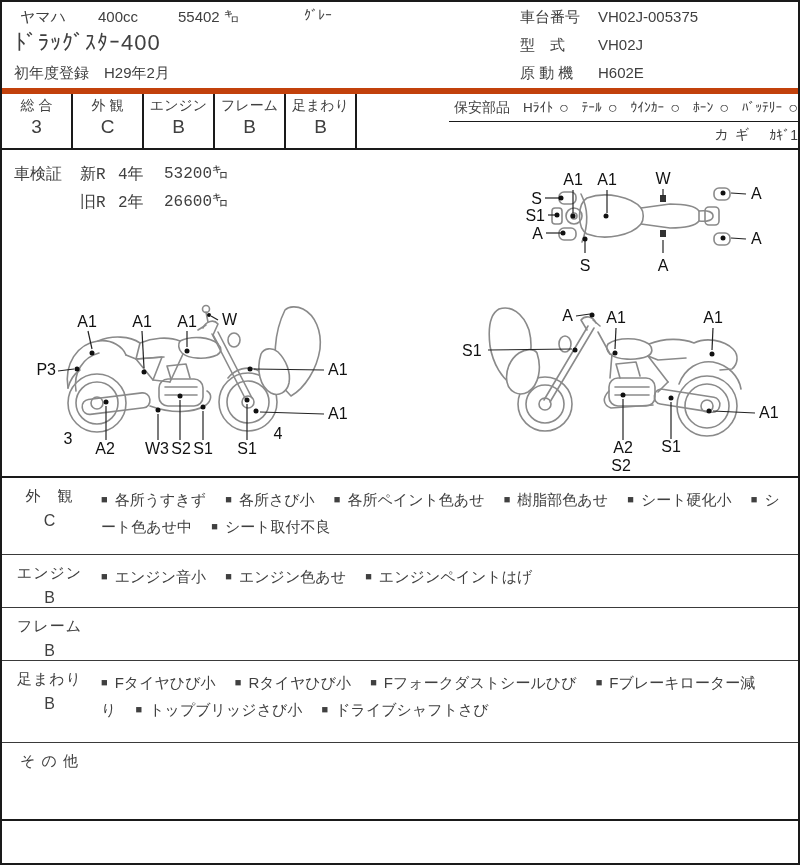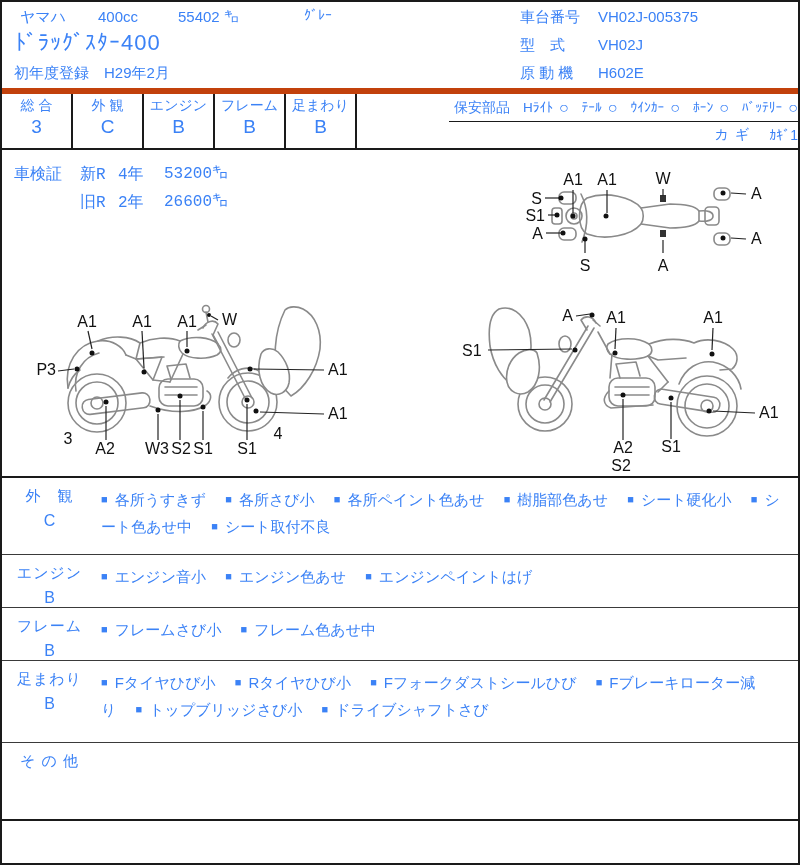--- a/index.html
+++ b/index.html
@@ -1,18 +1,18 @@
 <!DOCTYPE html>
 <html><head>
 <meta charset="utf-8">
 <style>
   html,body {margin:0; padding:0; background:#e8e8e8;}
   .sheet {
     position:relative; width:800px; height:865px; background:#fff;
-    font-family:"Liberation Sans","DejaVu Sans",sans-serif; color:#3b82f6;
+    font-family:"Liberation Sans","DejaVu Sans",sans-serif; color:#404040;
     box-sizing:border-box; border:2px solid #1a1a1a; overflow:hidden;
   }
   .abs {position:absolute; white-space:nowrap;}
   .fs14 {font-size:14px;} .fs15 {font-size:15px;}
   .model {font-size:22px; letter-spacing:1px;}
 
   
   .grade-bar {position:absolute; left:0; top:86px; width:796px; height:54px;
     border-top:6px solid #c2410c; border-bottom:2px solid #1a1a1a; display:flex; box-sizing:content-box;}
   .grade-cell {width:71px; border-right:2px solid #1a1a1a; text-align:center; box-sizing:border-box; flex:none;}
@@ -360,24 +360,20 @@
         <span class="defect-item"><span class="bullet">■</span><span>エンジン色あせ</span></span>
         <span class="defect-item"><span class="bullet">■</span><span>エンジンペイントはげ</span></span>
       </div>
     </div>
 
     <div class="defect-row" style="min-height:44px;">
       <div class="defect-label-col">
         <div class="dl">フレーム</div>
         <div class="dg">B</div>
       </div>
-      <div class="defect-items">
-        <span class="defect-item"><span class="bullet">■</span><span>フレームさび小</span></span>
-        <span class="defect-item"><span class="bullet">■</span><span>フレーム色あせ中</span></span>
-      </div>
     </div>
 
     <div class="defect-row" style="min-height:81px;">
       <div class="defect-label-col">
         <div class="dl">足まわり</div>
         <div class="dg">B</div>
       </div>
       <div class="defect-items">
         <span class="defect-item"><span class="bullet">■</span><span>Fタイヤひび小</span></span>
         <span class="defect-item"><span class="bullet">■</span><span>Rタイヤひび小</span></span>

